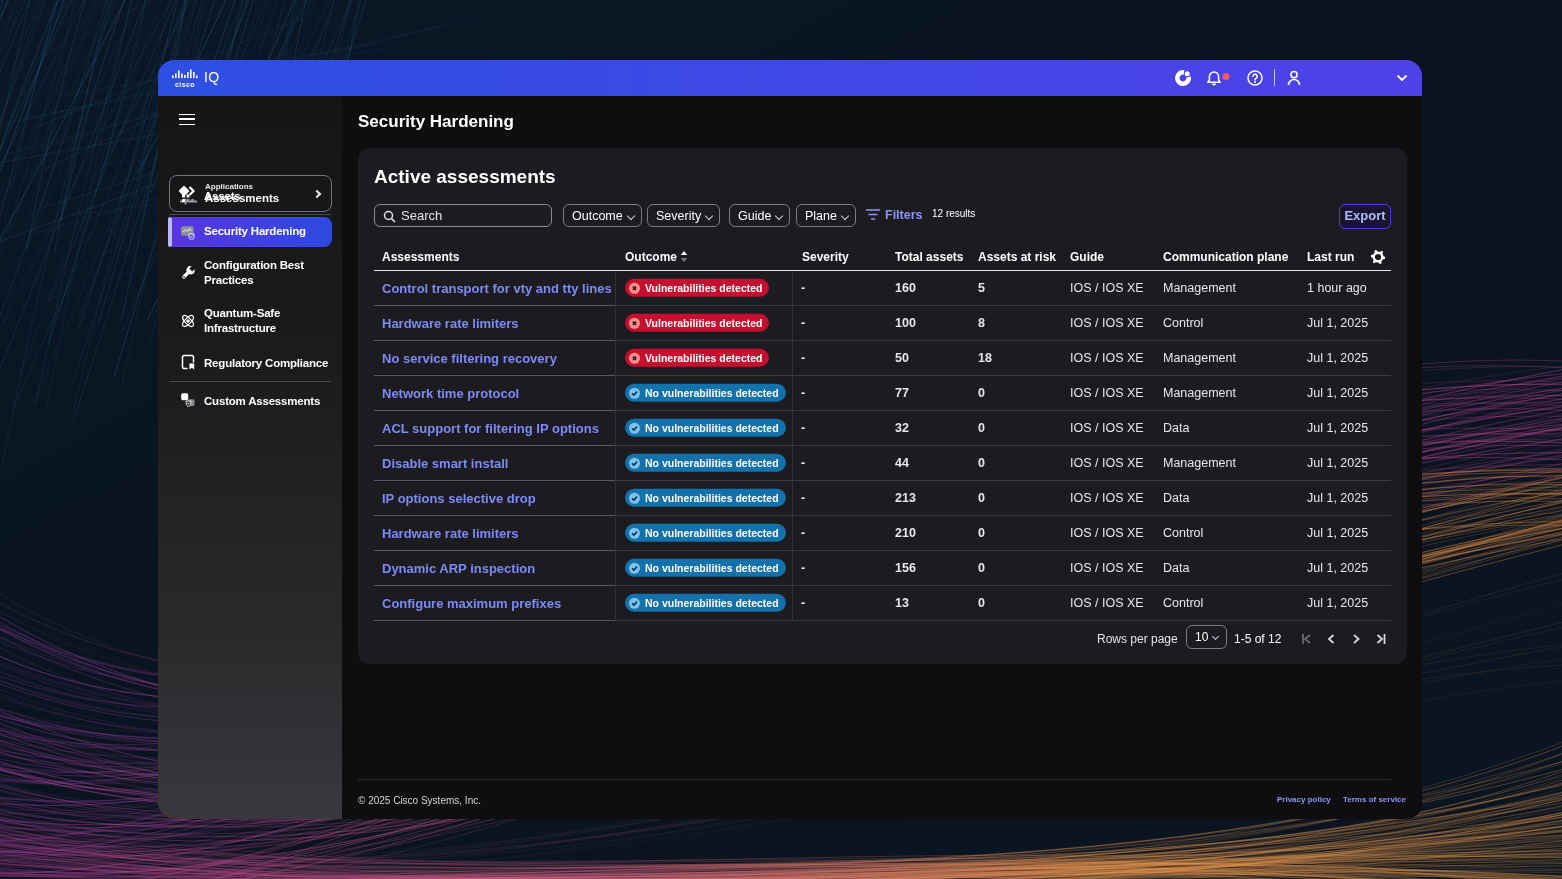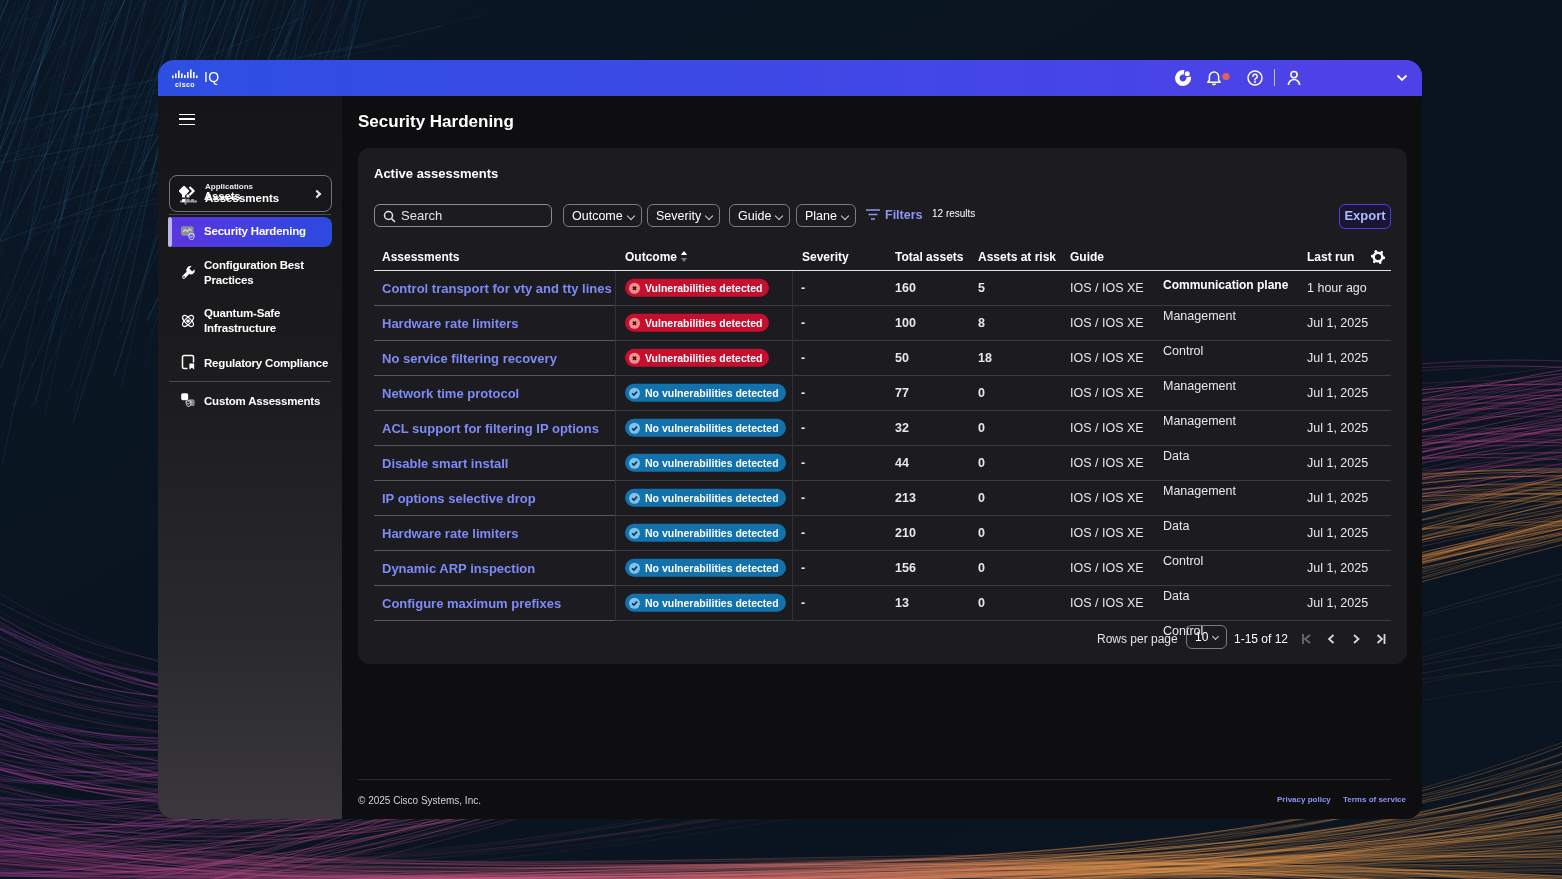--- a/index.html
+++ b/index.html
@@ -27,21 +27,21 @@
 .nitem .ntxt { position:absolute; left:46px; top:50%; transform:translateY(-50%); font-size:11.5px; letter-spacing:-0.2px; font-weight:bold; color:#fff; line-height:15px; white-space:nowrap; }
 .nsep { height:1px; background:#4a4a4e; margin:1px 11px; }
 .nsel { position:relative; height:30px; margin:2px 0 2px 0; }
 .nsel .bar { position:absolute; left:10px; top:0; width:4px; height:30px; background:#b9b7f0; border-radius:2px; }
 .nsel .fill { position:absolute; left:14px; top:0; width:160px; height:30px; background:linear-gradient(90deg,#5a35e0,#2b4ae0); border-radius:0 8px 8px 0; }
 .nsel .nic { position:absolute; left:22px; top:7px; width:16px; height:16px; }
 .nsel .ntxt { position:absolute; left:46px; top:8px; font-size:11.5px; letter-spacing:-0.2px; font-weight:bold; color:#fff; }
 .main { position:absolute; left:184px; top:36px; width:1080px; height:723px; background:#0e0e10; }
 .h1 { position:absolute; left:16px; top:16px; font-size:17px; font-weight:bold; color:#fff; }
 .card { position:absolute; left:16px; top:52px; width:1049px; height:516px; background:#1c1c20; border-radius:12px; }
-.cardtitle { position:absolute; left:16px; top:18px; font-size:13px; font-weight:bold; color:#fff;text-align:right; }
+.cardtitle { position:absolute; left:16px; top:18px; font-size:19px; font-weight:bold; color:#fff;text-align:right; }
 .frow { position:absolute; left:16px; top:56px; width:1017px; height:24px; }
 .search { position:absolute; left:0; top:0; width:178px; height:23px; border:1px solid #8b8b92; border-radius:6px; color:#e4e4e8; font-size:13px; line-height:22px; padding-left:26px; }
 .search svg { position:absolute; left:8px; top:5px; }
 .drop { position:absolute; top:0; height:23px; border:1px solid #7b7b82; border-radius:6px; color:#fff; font-size:12.5px; line-height:22px; padding:0 18px 0 8px; }
 .drop:after { content:""; position:absolute; right:7px; top:8px; width:5px; height:5px; border-right:1.6px solid #cfcfd6; border-bottom:1.6px solid #cfcfd6; transform:rotate(45deg); }
 .filters { position:absolute; left:492px; top:4px; color:#8d95f6; font-size:12.5px; font-weight:bold; }
 .results { position:absolute; left:558px; top:4px; color:#fff; font-size:10px; }
 .export { position:absolute; right:0; top:0; width:52px; height:25px; background:#1a1535; border:1.5px solid #4c40dd; border-radius:6px; color:#aebcf8; font-size:13px; font-weight:bold; text-align:center; line-height:22px; }
 .tbl { position:absolute; left:16px; top:98px; width:1017px; }
 .thead { position:relative; height:25px; border-bottom:1.5px solid #e4e4e8; color:#fff; font-size:12px; font-weight:bold; }
@@ -53,21 +53,21 @@
 .badge { display:inline-flex; align-items:center; height:18px; border-radius:9px; padding:0 7px 0 3px; color:#fff; font-size:10.5px; font-weight:bold; white-space:nowrap; }
 .bred { background:#c60f2e; }
 .bblue { background:#1371ab; }
 .badge svg { margin-right:4px; }
 .c1 { left:8px; }
 .c2 { left:251px; }
 .c3 { left:428px; }
 .c4 { left:521px; }
 .c5 { left:604px;text-align:center; }
 .c6 { left:696px; }
-.c7 { left:789px;margin-top:28px; }
+.c7 { left:789px; }
 .c8 { left:933px; }
 .vline { position:absolute; top:0; height:35px; width:1px; background:#313136; }
 .r1line { position:absolute; left:0; bottom:-1px; width:241px; height:1px; background:#56565c; }
 .pag { position:absolute; left:16px; top:473px; width:1017px; height:40px; color:#e4e4e8; font-size:12px; }
 .footer { position:absolute; left:16px; bottom:0px; width:1033px; height:40px; border-top:1px solid #2c2c30; }
 .copyr { position:absolute; left:0px; top:15px; font-size:10px; color:#d4d4d8; }
 .flink { position:absolute; top:15px; font-size:8px; font-weight:bold; color:#8d95f6; white-space:nowrap; }
 </style>
 </head>
 <body>
@@ -900,21 +900,21 @@
             <span class="td c4">13</span>
             <span class="td c5">0</span>
             <span class="td c6">IOS / IOS XE</span>
             <span class="td c7">Control</span>
             <span class="td c8">Jul 1, 2025</span>
           </div>
       </div>
       <div class="pag">
         <span style="position:absolute;left:723px;top:11px;">Rows per page</span>
         <span style="position:absolute;left:812px;top:4px;width:41px;height:24px;border:1px solid #7b7b82;border-radius:6px;line-height:22px;padding-left:8px;color:#fff;">10<i style="position:absolute;right:8px;top:8px;width:5px;height:5px;border-right:1.5px solid #cfcfd6;border-bottom:1.5px solid #cfcfd6;transform:rotate(45deg);"></i></span>
-        <span style="position:absolute;left:860px;top:11px;color:#fff;">1-15 of 12</span>
+        <span style="position:absolute;left:860px;top:11px;color:#fff;">1-5 of 12</span>
         <svg style="position:absolute;left:925px;top:11px;" width="14" height="14" viewBox="0 0 14 14">
             <path d="M4 2 v10 M11 3 L6 7 L11 11" stroke="#6a6a72" stroke-width="1.8" fill="none"></path>
           </svg>
         <svg style="position:absolute;left:950px;top:11px;" width="14" height="14" viewBox="0 0 14 14">
             <path d="M9.5 3 L5 7 L9.5 11" stroke="#d8d8dc" stroke-width="1.8" fill="none"></path>
           </svg>
         <svg style="position:absolute;left:975px;top:11px;" width="14" height="14" viewBox="0 0 14 14">
             <path d="M5 3 L9.5 7 L5 11" stroke="#d8d8dc" stroke-width="1.8" fill="none"></path>
           </svg>
         <svg style="position:absolute;left:1000px;top:11px;" width="14" height="14" viewBox="0 0 14 14">

